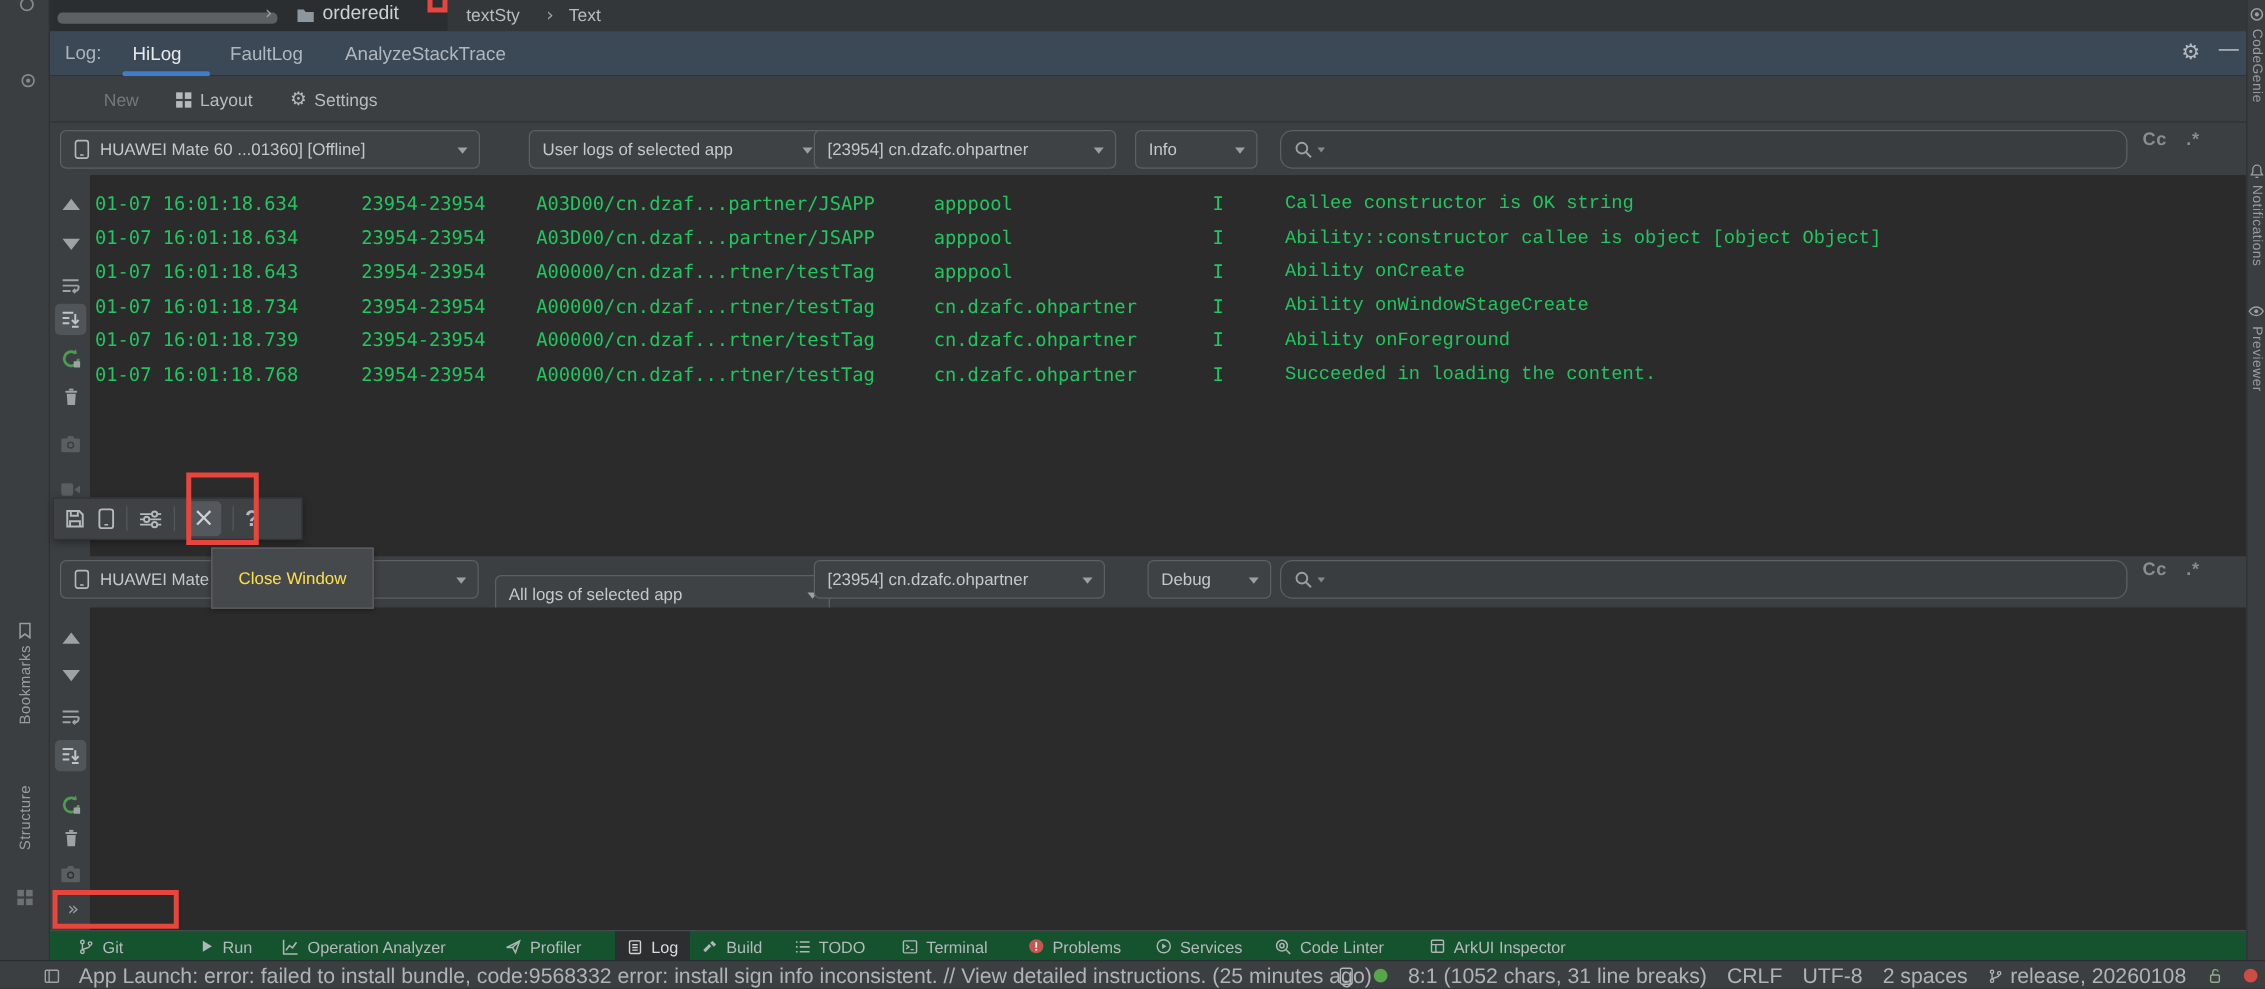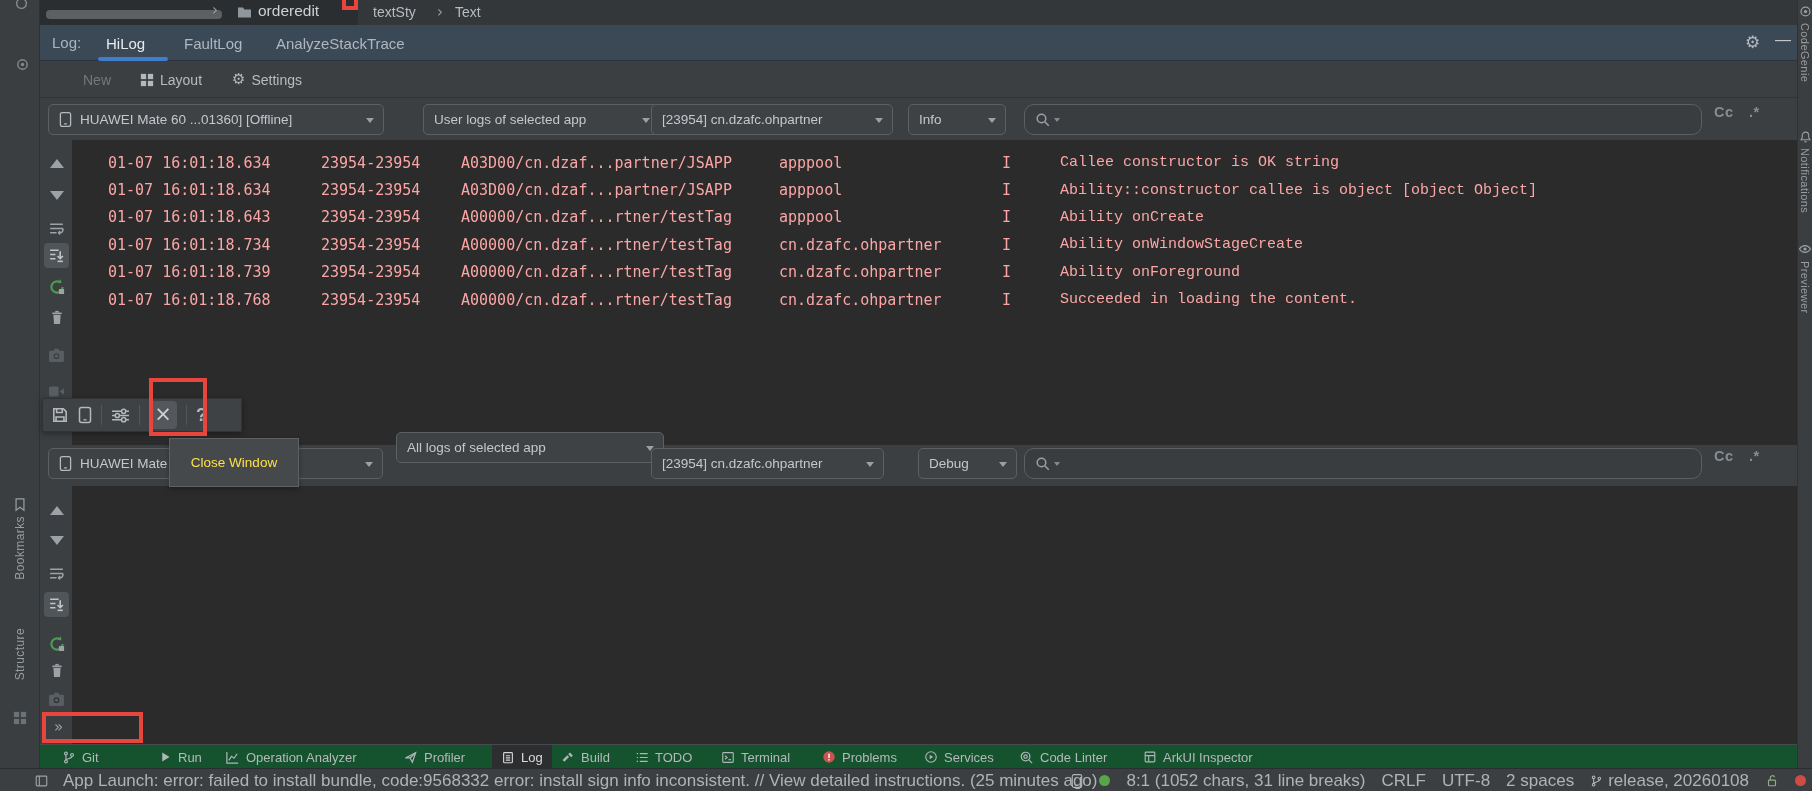--- a/index.html
+++ b/index.html
@@ -41,22 +41,22 @@
   .dd-caret{position:absolute;right:9px;top:13px;width:0;height:0;border-left:4.5px solid transparent;border-right:4.5px solid transparent;border-top:5.5px solid #9aa0a5;}
   .searchbox{position:absolute;height:31px;border:1px solid #5c6063;border-radius:10px;background:#3a3d3f;
         display:flex;align-items:center;gap:3px;padding:0 10px;}
   .mini-caret{width:0;height:0;border-left:3.5px solid transparent;border-right:3.5px solid transparent;border-top:4.5px solid #83898d;}
   .srch-opt{position:absolute;top:104px;font-size:14.5px;color:#878d92;font-weight:bold;letter-spacing:.5px;}
   .srch-opt.r2{top:448px;}
 
   
   .logarea{position:absolute;left:72px;width:1725px;background:#2b2b2b;}
   .logrows{padding-top:9px;}
-  .logrow{display:flex;height:27.4px;align-items:center;padding-left:36px;
-          font-family:"DejaVu Sans Mono",monospace;font-size:15px;color:#fca5a5;white-space:pre;}
+  .logrow{display:flex;height:27.4px;align-items:center;padding-left:4px;
+          font-family:"DejaVu Sans Mono",monospace;font-size:15px;color:#22c55e;white-space:pre;}
   .c-ts{width:213px;} .c-pid{width:140px;} .c-tag{width:318px;} .c-pkg{width:223px;} .c-lvl{width:58px;} .c-msg{flex:1;font-family:Liberation Mono, monospace;}
 
   
   .gicon{position:absolute;left:44px;width:25px;height:25px;display:flex;align-items:center;justify-content:center;color:#9da2a6;}
   .gicon.sel{background:#50555a;border-radius:4px;}
   .tri-up{width:0;height:0;border-left:7px solid transparent;border-right:7px solid transparent;border-bottom:9px solid #9da2a6;}
   .tri-down{width:0;height:0;border-left:7px solid transparent;border-right:7px solid transparent;border-top:9px solid #9da2a6;}
 
   
   .float-tb{position:absolute;left:42px;top:398px;width:200px;height:34px;background:#3e4245;border:1px solid #303335;
@@ -310,21 +310,21 @@
   <div class="fbox" style="left:48px;top:448px;width:335px">
     <span>
         <svg width="13" height="17" viewBox="0 0 14 18">
           <rect x="1.5" y="1.5" width="11" height="15" rx="2" fill="none" stroke="#b4b9bd" stroke-width="1.4"></rect>
           <path d="M5.5 13.8h3" stroke="#b4b9bd" stroke-width="1.3"></path>
         </svg>
       </span>
     <span>HUAWEI Mate 60 ...01360] [Offline]</span>
     <span class="dd-caret"></span>
   </div>
-  <div class="fbox" style="left:396px;top:432px;width:268px">
+  <div class="fbox" style="left:396px;top:460px;width:268px">
     <span>All logs of selected app</span>
     <span class="dd-caret"></span>
   </div>
   <div class="fbox" style="left:651px;top:448px;width:233px">
     <span>[23954] cn.dzafc.ohpartner</span>
     <span class="dd-caret"></span>
   </div>
   <div class="fbox" style="left:918px;top:448px;width:99px">
     <span>Debug</span>
     <span class="dd-caret"></span>

